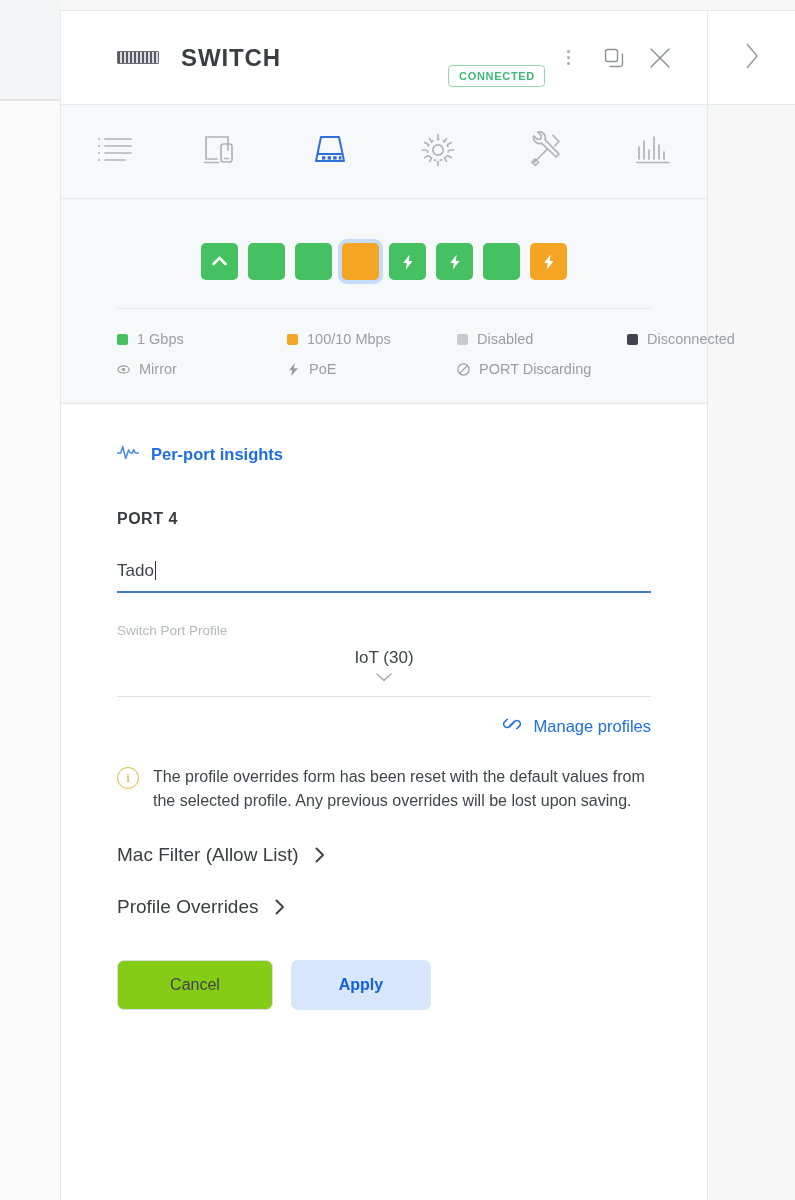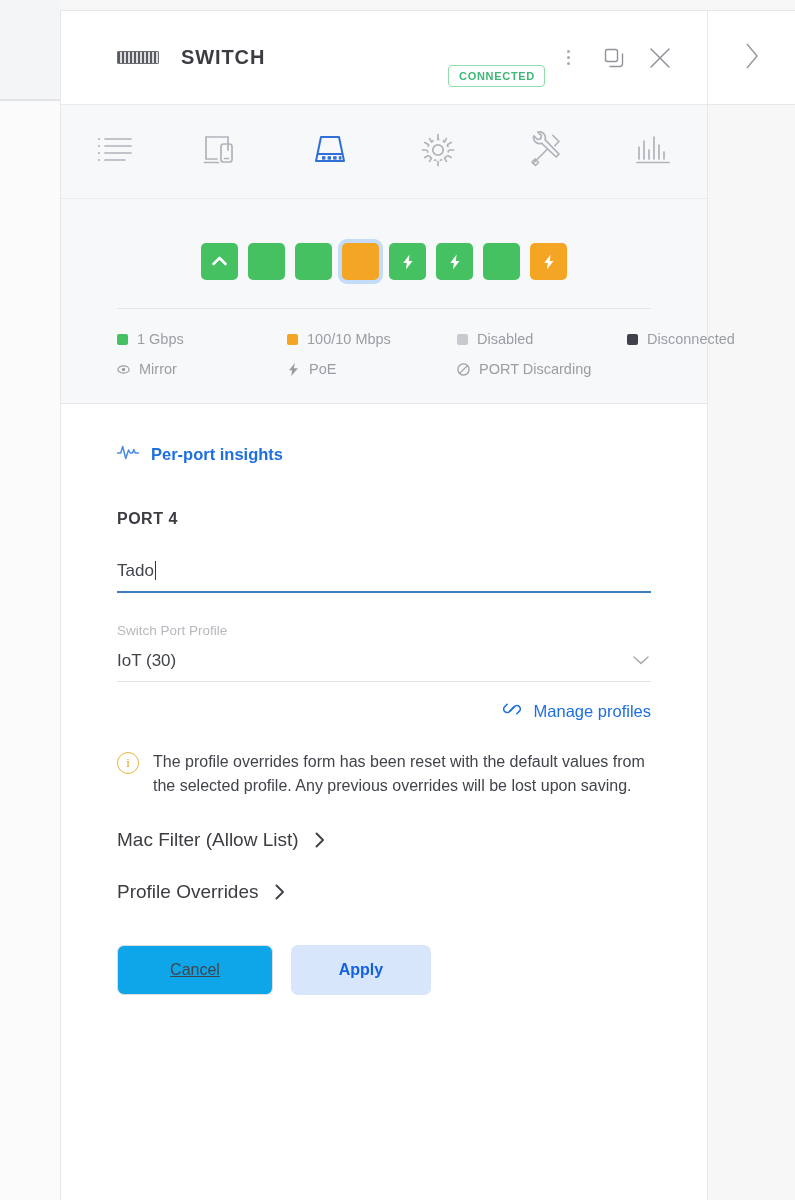--- a/index.html
+++ b/index.html
@@ -58,21 +58,21 @@
   .dev-thumb {
     width: 42px; height: 13px; flex: 0 0 auto;
     background:
       repeating-linear-gradient(90deg,#3d3f45 0 2px, #d8d9dd 2px 4px);
     border: 1px solid #53555c;
     border-radius: 1px;
     opacity: .85;
   }
   .dev-title {
     margin-left: 22px;
-    font-size: 20px; font-weight: bold; letter-spacing: .9px;
+    font-size: 24px; font-weight: bold; letter-spacing: .9px;
     color: #3b3d43;
   }
   .hdr-right {
     margin-left: auto; display: flex; align-items: center; gap: 0;
   }
   .badge {
     border: 1px solid #93dcae; border-radius: 4px;
     color: #3cb878; background: #ffffff;
     font-size: 11px; font-weight: bold; letter-spacing: .7px;
     padding: 4px 9px 4px 10px;
@@ -155,21 +155,21 @@
   .field-value {
     margin-top: 10px; font-size: 17px; color: #41444b;
     display: flex; align-items: center; min-height: 25px;
   }
   .caret {
     display: inline-block; width: 1px; height: 19px;
     background: #30333a; margin-left: 1px;
   }
   .underline { margin-top: 8px; height: 2px; background: #3e7fc1; }
   .underline.plain { height: 1px; background: #e2e3e7; }
-  .sel-row { justify-content: space-between; }
+  .sel-row { justify-content: space-between; flex-direction: column; }
   .sel-chev { color: #a9acb3; }
 
   .manage {
     margin-top: 18px;
     display: flex; justify-content: flex-end; align-items: center; gap: 11px;
     color: #1e6fe0; font-size: 16.5px; font-weight: normal;
   }
 
   .alert {
     margin-top: 28px; display: flex; gap: 14px;
@@ -190,21 +190,21 @@
 
   .actions {
     margin-top: 42px; display: flex; gap: 18px;
   }
   .btn {
     height: 50px; border-radius: 7px; font-size: 16px;
     display: flex; align-items: center; justify-content: center;
     padding: 0 22px;
   }
   .btn.cancel {
-    min-width: 156px; background: #0ea5e9; border: 1px solid #dcdde1; color: #41444b; text-decoration: underline;
+    min-width: 156px; background: #84cc16; border: 1px solid #dcdde1; color: #41444b;
   }
   .btn.remove {
     flex: 1 1 auto; background: #eef4fd; color: #9fc0ee;
   }
   .btn.apply {
     min-width: 140px; background: #d7e6fb; color: #1361e0; font-weight: bold;
   }
 </style>
 </head>
 <body>

